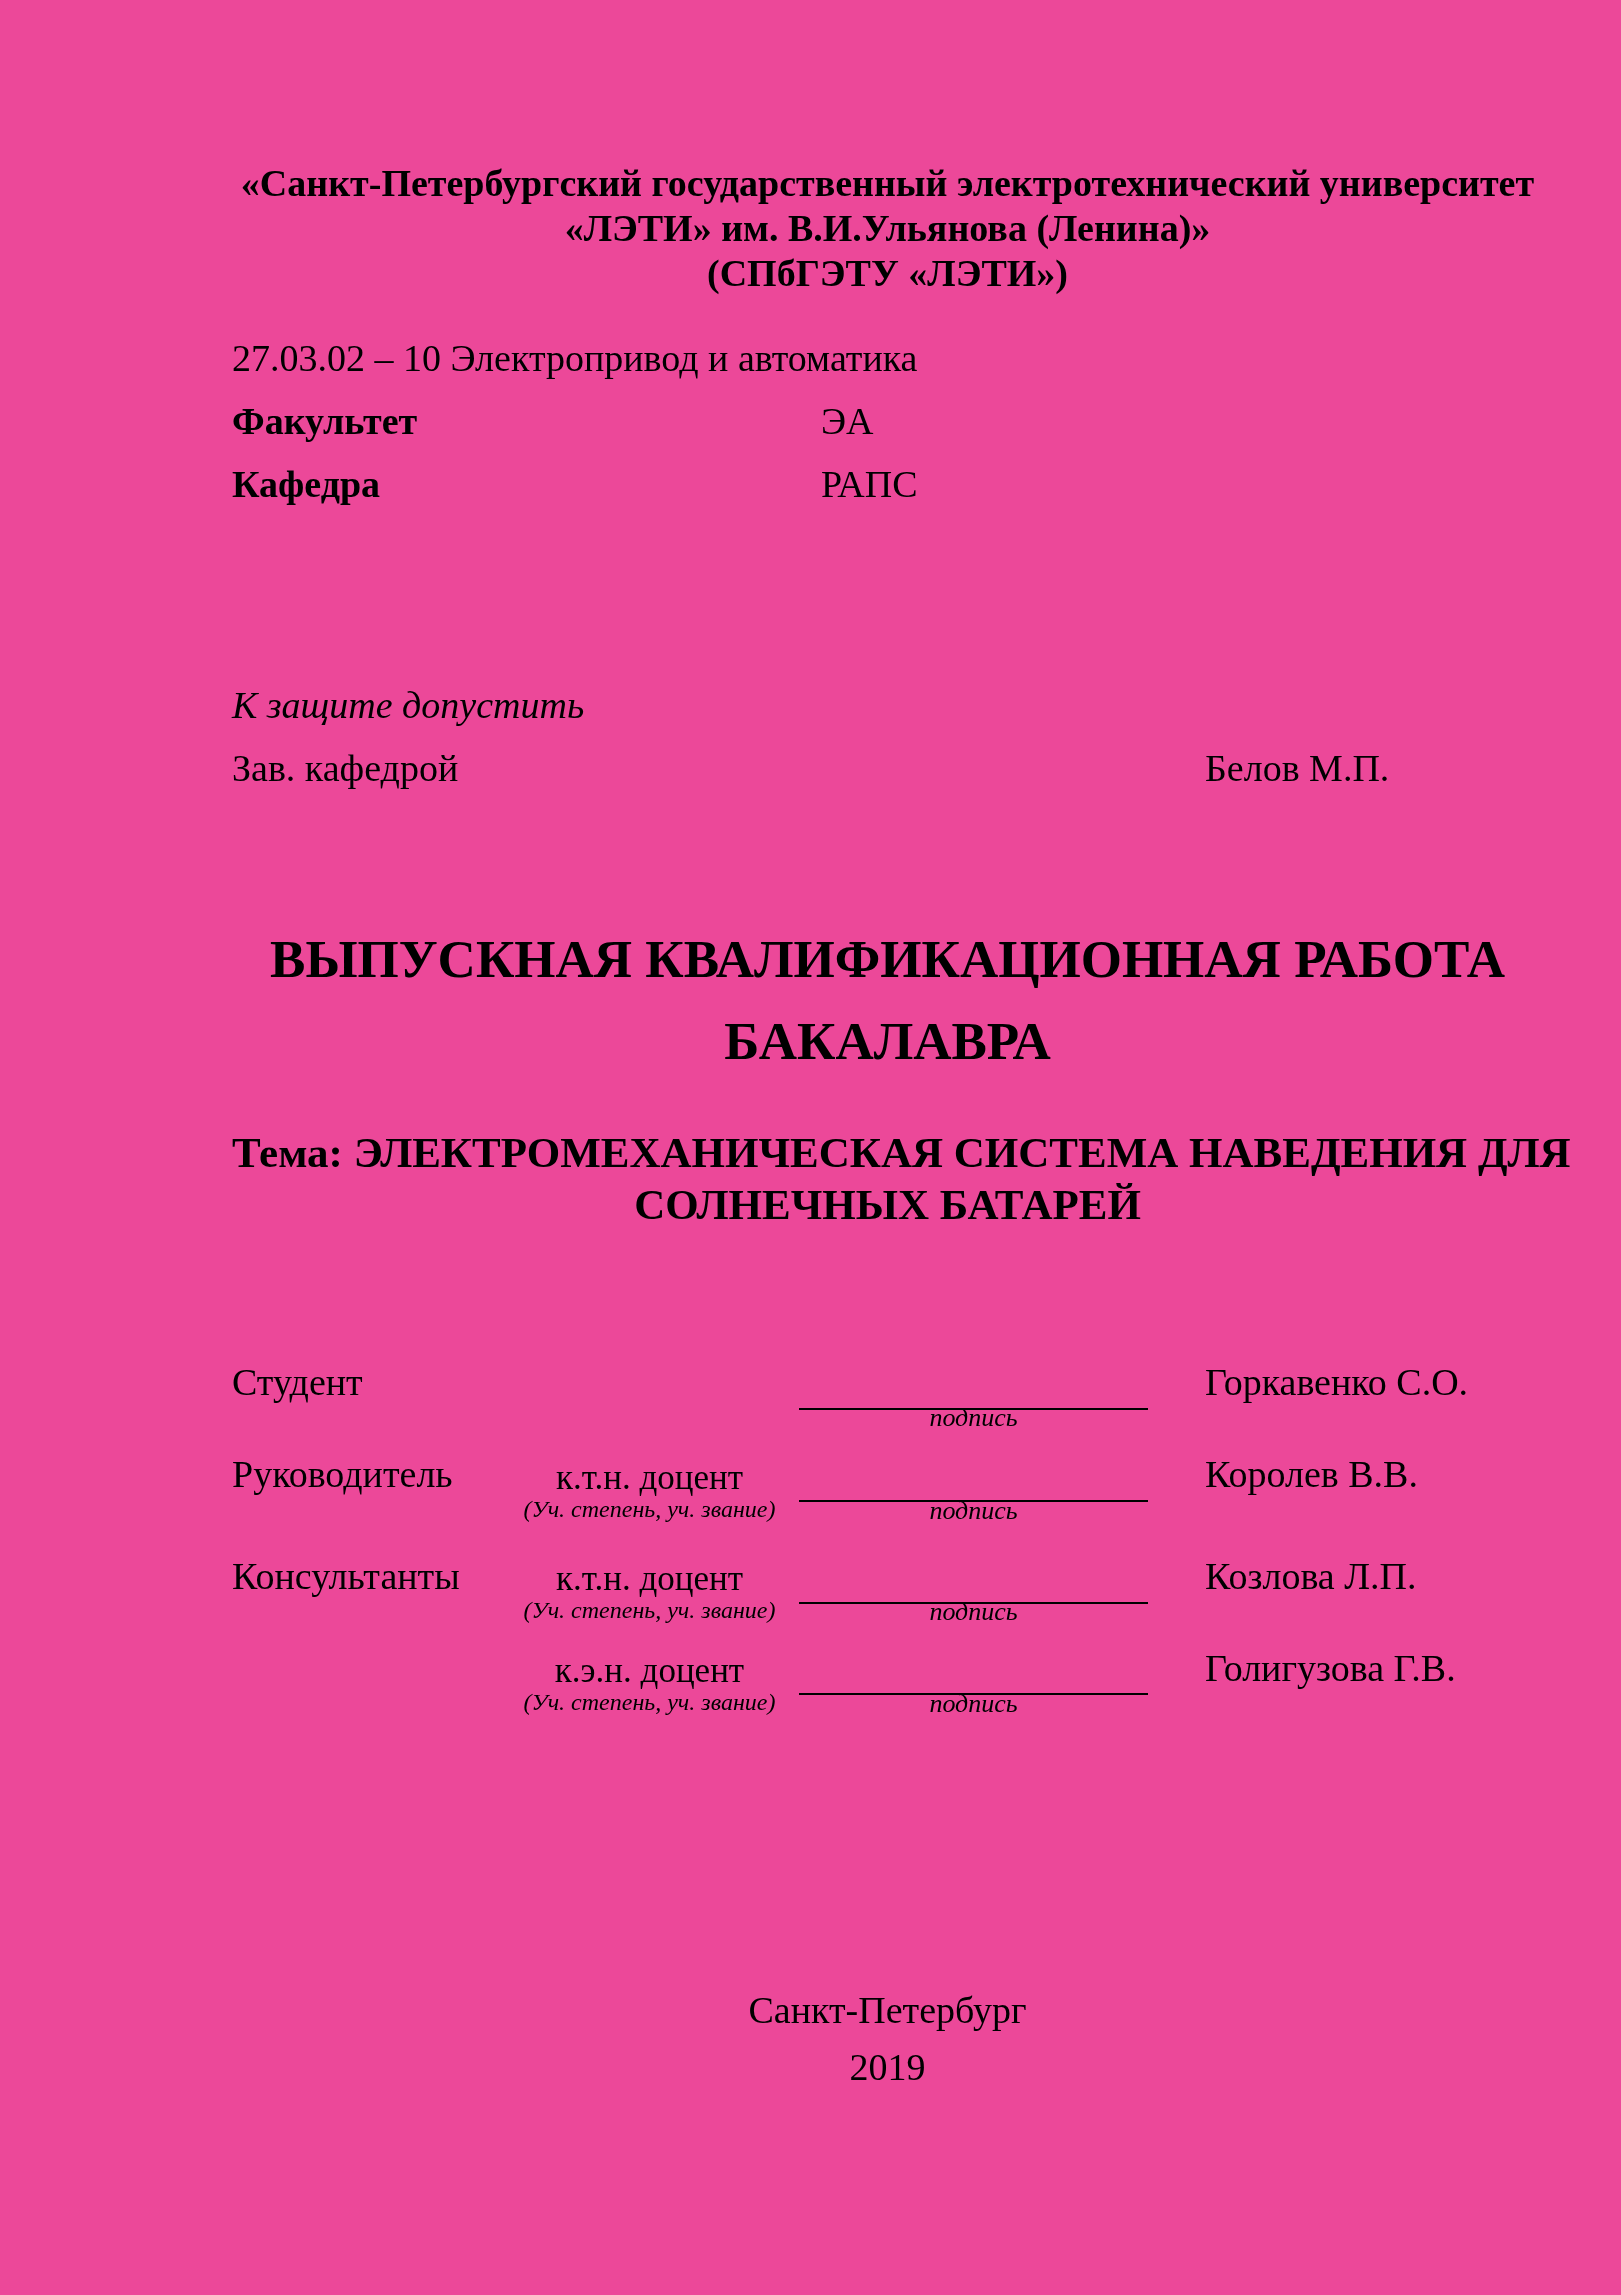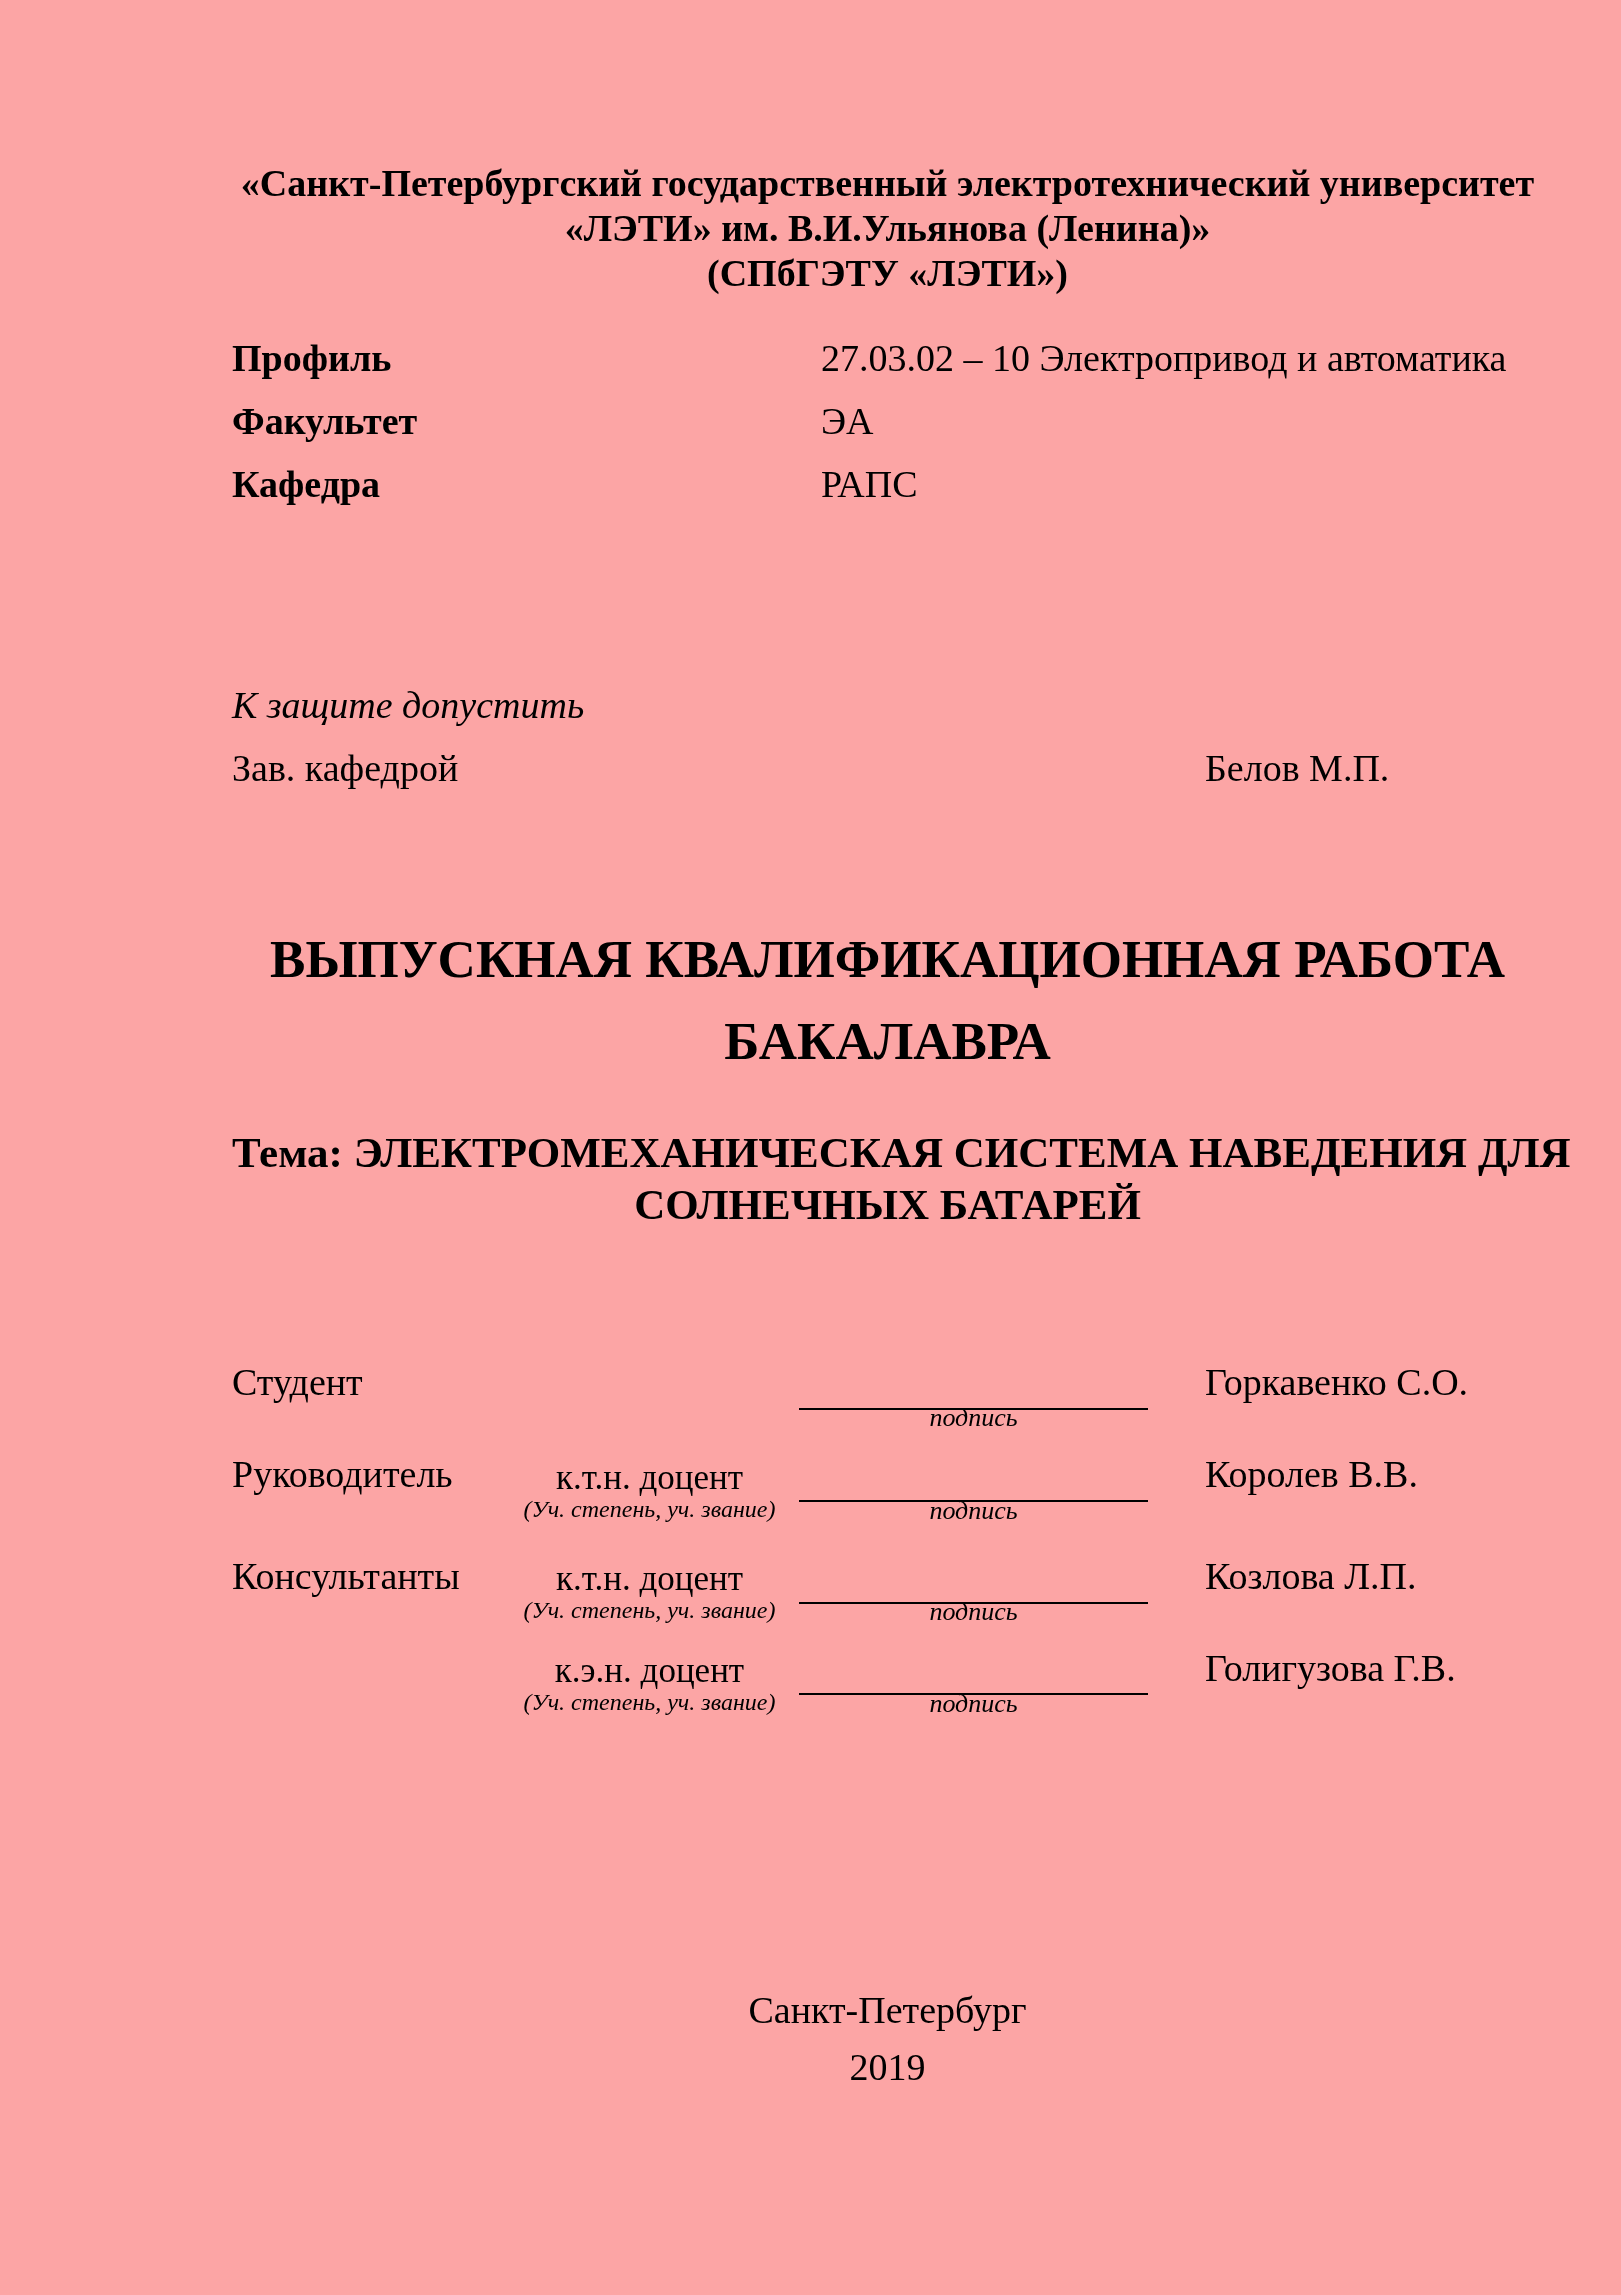--- a/index.html
+++ b/index.html
@@ -1,19 +1,19 @@
 <!DOCTYPE html>
 <html style="font-size:12.6px"><head>
 <meta charset="utf-8">
 <style>
   html,body{margin:0;padding:0;background:#ffffff;}
   .page{
     position:relative;
     width:1622px;height:2295px;
-    background:#fca5a5;
+    background:#ec4899;
     color:#000;
     font-family:"Liberation Serif","DejaVu Serif",serif;
     overflow:hidden;
   }
   .abs{position:absolute;}
   .center{text-align:center;}
   .nowrap{white-space:nowrap;}
 
   .header{
     left:232px;top:161px;width:1311px;
@@ -55,21 +55,20 @@
 <div class="page">
 
   <div class="abs header center">
     <div class="nowrap">«Санкт-Петербургский государственный электротехнический университет</div>
     <div class="nowrap">«ЛЭТИ» им. В.И.Ульянова (Ленина)»</div>
     <div class="nowrap">(СПбГЭТУ «ЛЭТИ»)</div>
   </div>
 
   <div class="abs fields">
     <div class="field-row">
-      <div class="field-label">Профиль</div>
       <div class="field-value">27.03.02 – 10 Электропривод и автоматика</div>
     </div>
     <div class="field-row">
       <div class="field-label">Факультет</div>
       <div class="field-value">ЭА</div>
     </div>
     <div class="field-row">
       <div class="field-label">Кафедра</div>
       <div class="field-value">РАПС</div>
     </div>

